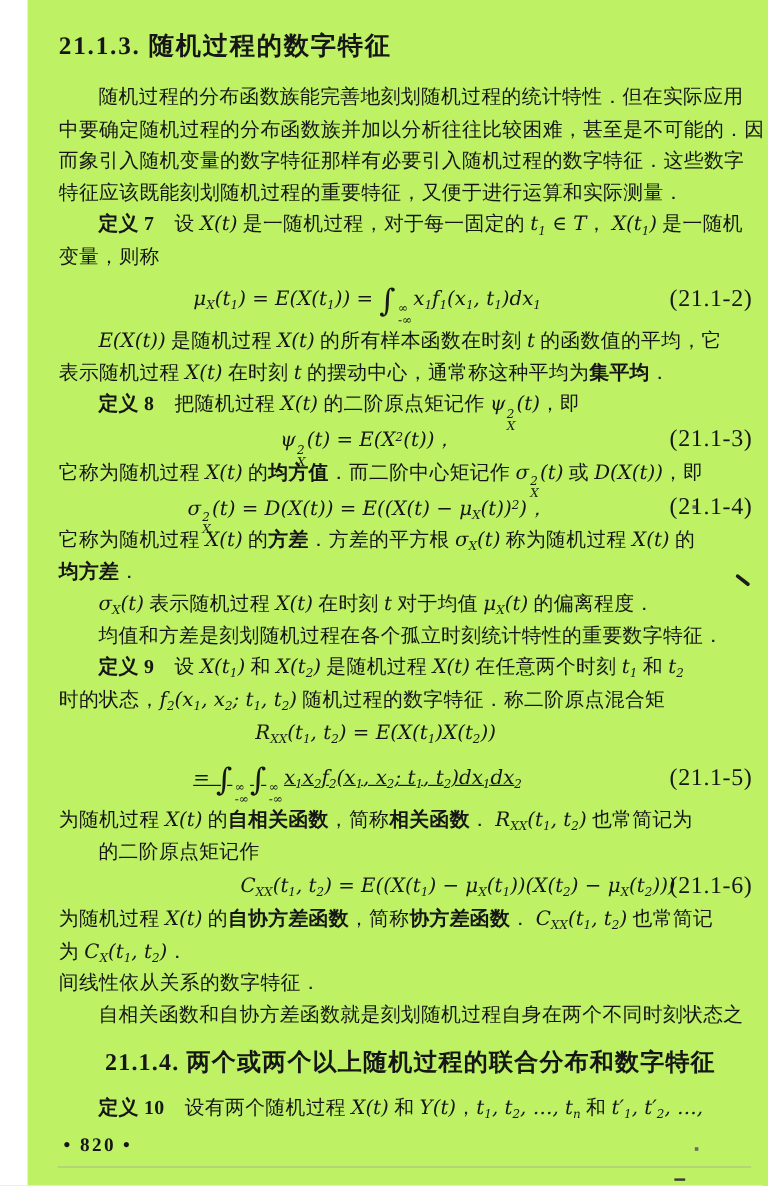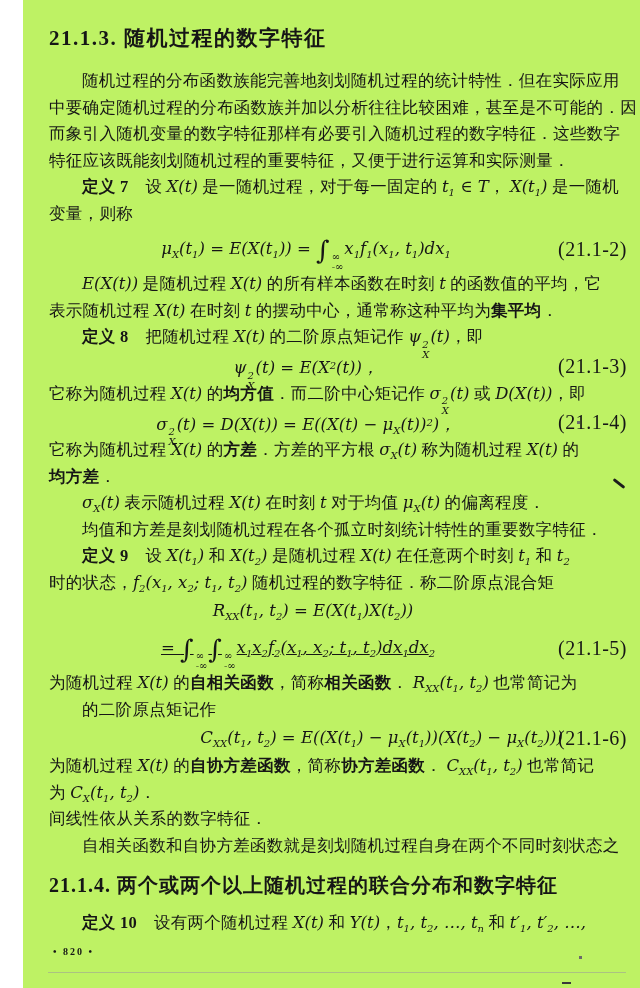--- a/index.html
+++ b/index.html
@@ -17,21 +17,21 @@
   }
   .body-area{
     position:absolute;left:26px;top:18px;width:586px;
   }
   .h1{
     font-size:21px;font-weight:600;letter-spacing:1.5px;
     margin:6px 0 16px 0;white-space:nowrap;
   }
   .h2{
     font-size:20px;font-weight:600;letter-spacing:1px;
-    margin:13px 0 11px 0;white-space:nowrap;
+    margin:13px 0 11px 0;white-space:nowrap;text-align:center;
   }
   .line{
     font-size:16.5px;line-height:26.5px;height:26.5px;
     white-space:nowrap;letter-spacing:0.3px;
   }
   .indent{padding-left:2em;}
   .b{font-weight:bold;}
   .m{
     font-family:"DejaVu Serif","Liberation Serif",serif;
     font-style:italic;letter-spacing:0;
@@ -57,21 +57,21 @@
   .formula.fl{text-align:left;}
   .formula .eqno{
     position:absolute;right:8px;top:50%;transform:translateY(-50%);
     font-style:normal;font-family:"Liberation Serif",serif;
     font-size:20px;letter-spacing:0.5px;
   }
   .f-tall{height:44px;line-height:44px;}
   .f-med{height:30px;line-height:30px;}
   .footer{
     position:absolute;left:30px;top:946px;
-    font-size:10px;letter-spacing:2px;font-weight:bold;
+    font-size:16px;letter-spacing:2px;font-weight:bold;
   }
   .artifact{position:absolute;background:#222;}
   .art-stroke{
     left:589px;top:482px;width:14px;height:3px;
     transform:rotate(38deg);border-radius:2px;background:#1c1c1c;
   }
   .art-hairline{
     left:25px;top:972px;width:578px;height:1px;
     background:#9a9a9a;opacity:0.55;
   }

